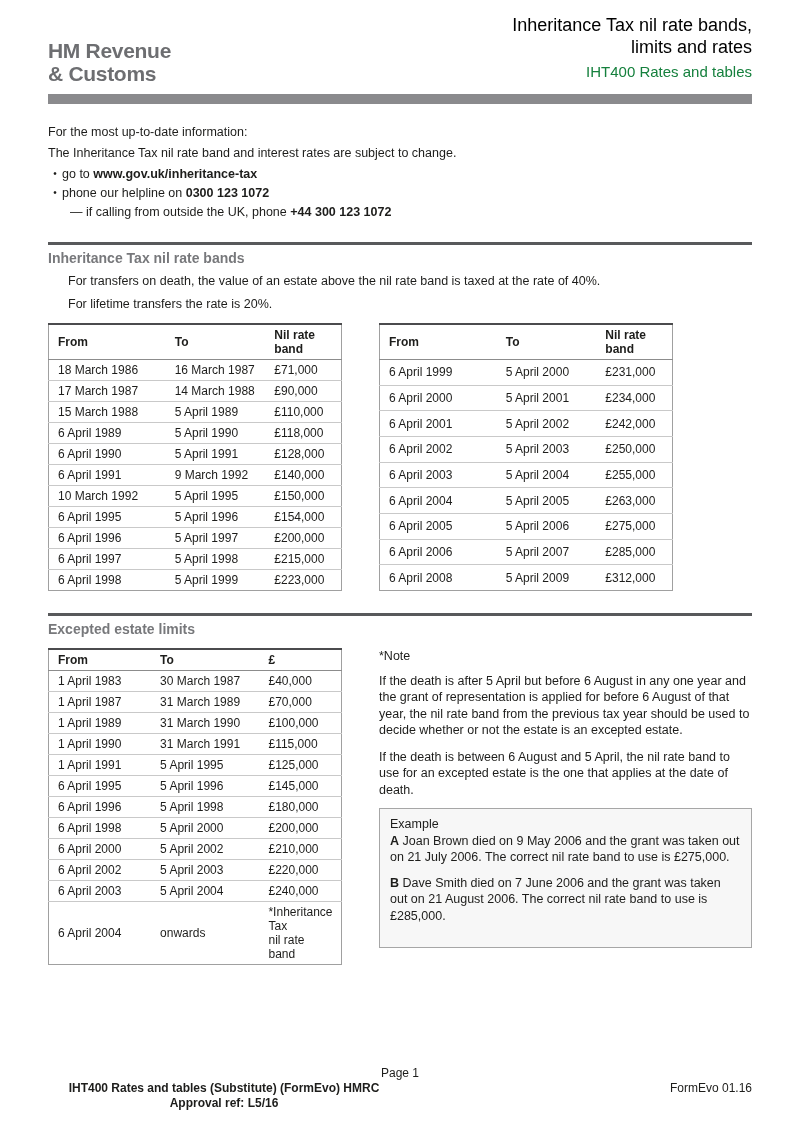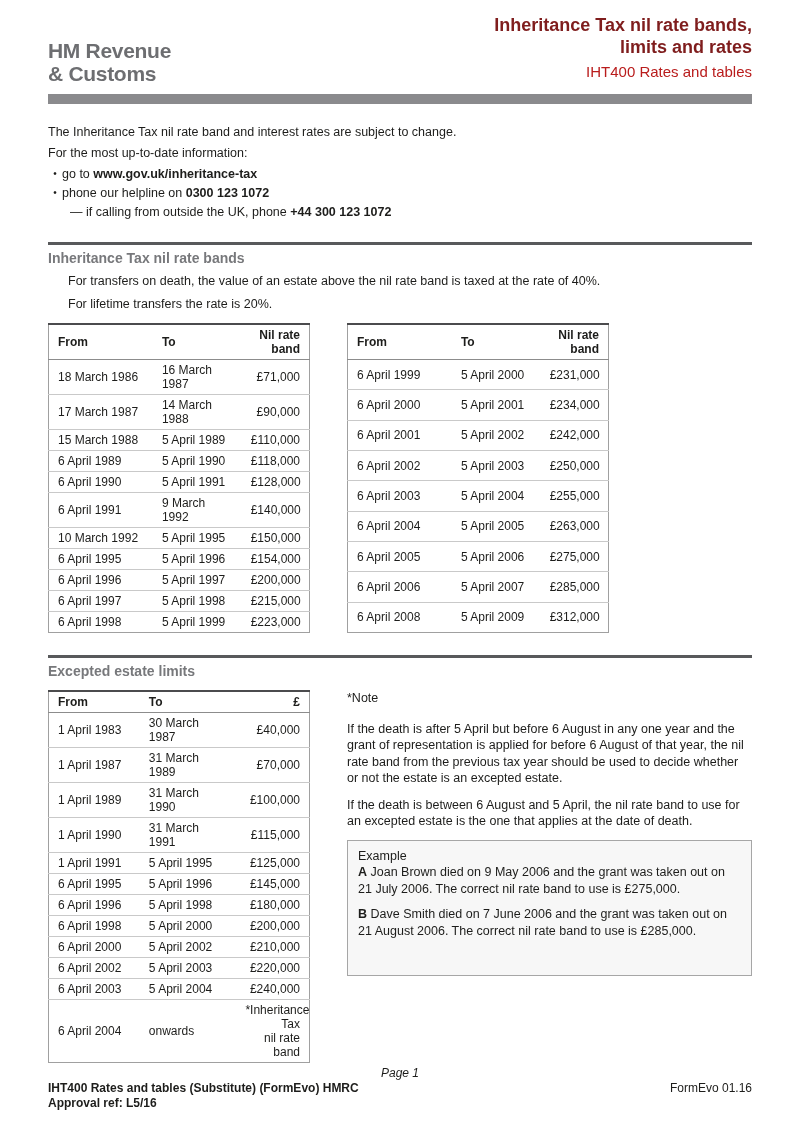--- a/index.html
+++ b/index.html
@@ -7,57 +7,57 @@
   .page {
     width:800px; height:1131px; position:relative; margin:0 auto;
     background:#ffffff; color:#1d1d1b;
     font-family:"Liberation Sans","DejaVu Sans",sans-serif;
     overflow:hidden;
   }
   
   .header { display:flex; justify-content:space-between; align-items:flex-start; padding:14px 48px 0 48px; }
   .logo { font-size:21px; line-height:23px; font-weight:bold; color:#6d6e71; letter-spacing:-0.3px; margin-top:25px; }
   .doc-title { text-align:right; }
-  .title-main { font-size:18px; line-height:22px; font-weight:bold; color:#7f1d1d; }
-  .subtitle { font-size:15px; line-height:20px; color:#b91c1c; margin-top:4px; }
+  .title-main { font-size:18px; line-height:22px; font-weight:normal; color:#000000; }
+  .subtitle { font-size:15px; line-height:20px; color:#15803d; margin-top:4px; }
   .header-bar { height:10px; background:#8a8a8d; margin:9px 48px 0 48px; }
   
   .intro { padding:20px 48px 0 48px; font-size:12.5px; line-height:16px; }
   .intro p { margin-bottom:5px; }
   .bullet-row { display:flex; margin-bottom:3px; }
   .bullet-glyph { width:14px; text-align:center; font-size:10px; line-height:16px; color:#1d1d1b; flex:0 0 14px; }
   .sub-line { padding-left:22px; margin-top:2px; }
   .b { font-weight:bold; }
   
   .section-rule { height:3px; background:#58595b; margin:22px 48px 0 48px; }
   .section-heading { font-size:14px; font-weight:bold; color:#77787b; padding:5px 48px 0 48px; }
   .section-para { padding:0 68px; font-size:12.5px; line-height:16px; margin-top:7px; }
   
   .tables-row { display:flex; gap:37px; padding:0 48px; margin-top:11px; }
-  table { border-collapse:collapse; width:262px; font-size:12px; table-layout:fixed; background:#fff; }
+  table { border-collapse:collapse; width:294px; font-size:12px; table-layout:fixed; background:#fff; }
   .bordered { border:1px solid #a0a0a0; border-top:2px solid #4b4b4d; }
   th, td { padding:3px 9px 3px 9px; text-align:left; height:20px; vertical-align:middle; }
   th { font-weight:bold; border-bottom:1px solid #8c8c8c; }
   td { border-bottom:1px solid #c9c9c9; }
   tbody tr:last-child td { border-bottom:none; }
-  th:last-child, td:last-child { text-align:right; white-space:pre-line; }
+  th:last-child, td:last-child { text-align:left; white-space:pre-line; }
   col.c1 { width:40%; } col.c2 { width:34%; } col.c3 { width:26%; }
   
   .excepted-row { display:flex; gap:37px; padding:0 48px; margin-top:11px; align-items:flex-start; }
   .notes-col { flex:1; font-size:12.5px; line-height:16.5px; }
-  .note-head { margin-bottom:14px; }
+  .note-head { margin-bottom:8px; }
   .notes-col p.np { margin-bottom:10px; }
-  .example-box { border:1px solid #a6a6a6; background:#f7f7f7; padding:7px 10px 20px 10px; margin-top:2px; }
+  .example-box { border:1px solid #a6a6a6; background:#f7f7f7; padding:7px 10px 7px 10px; margin-top:2px; }
   .example-box p { margin-bottom:9px; }
   .example-box p:last-child { margin-bottom:16px; }
   
   .footer { position:absolute; top:1066px; left:48px; right:48px; font-size:12px; line-height:15px; }
   .footer-row { display:grid; grid-template-columns:1fr auto 1fr; }
-  .f-left { text-align:left; }
-  .f-center { text-align:right;font-style:italic; }
+  .f-left { text-align:center; }
+  .f-center { text-align:right; }
   .f-right { text-align:right; }
 </style>
 </head>
 <body>
 
 <div class="page">
 
   <div class="header">
     <div class="logo">
       <div>HM Revenue</div>
@@ -65,22 +65,22 @@
     </div>
     <div class="doc-title">
       <div class="title-main">Inheritance Tax nil rate bands,</div>
       <div class="title-main">limits and rates</div>
       <div class="subtitle">IHT400 Rates and tables</div>
     </div>
   </div>
   <div class="header-bar"></div>
 
   <div class="intro">
+    <p>For the most up-to-date information:</p>
     <p>The Inheritance Tax nil rate band and interest rates are subject to change.</p>
-    <p>For the most up-to-date information:</p>
     <div class="bullet-row">
       <span class="bullet-glyph">•</span>
       <span><span>go to </span><span class="b">www.gov.uk/inheritance-tax</span></span>
     </div>
     <div class="bullet-row">
       <span class="bullet-glyph">•</span>
       <span><span>phone our helpline on </span><span class="b">0300 123 1072</span></span>
     </div>
     <div class="sub-line">
       <span>— if calling from outside the UK, phone </span><span class="b">+44 300 123 1072</span>

